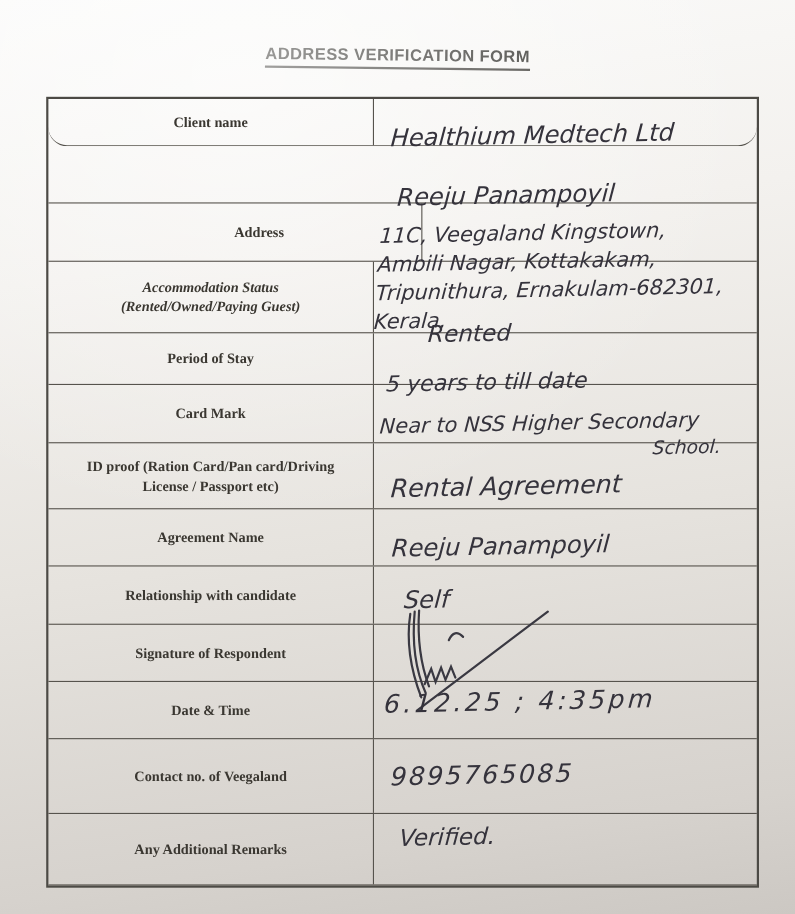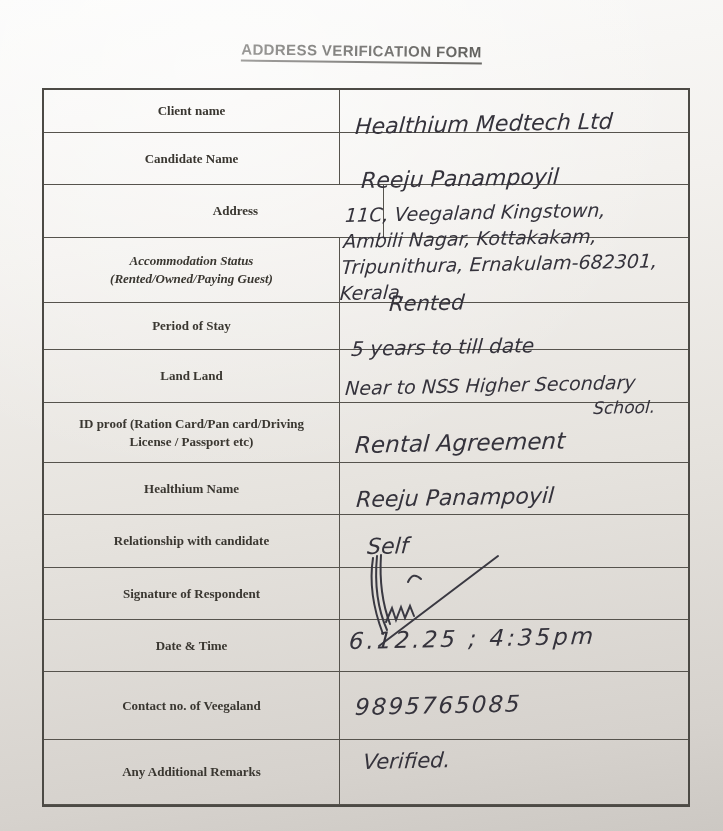--- a/index.html
+++ b/index.html
@@ -44,21 +44,21 @@
     border-right:1px solid #56534d;
     display:flex;align-items:center;justify-content:center;
     text-align:center;
     font-family:"Liberation Serif",serif;
     font-weight:700;font-size:13px;line-height:1.35;
     color:#3a3731;
     padding:2px 10px;
   }
   .label-cell span{display:block;}
   .value-cell{flex:1;}
-  .r1{height:43px;}  .r2{height:52px;}  .r3{height:53px;padding-left:44px;}
+  .r1{height:43px;border-radius:17px;}  .r2{height:52px;}  .r3{height:53px;padding-left:44px;}
   .r4{height:65px;font-style:italic;}  .r5{height:47px;}  .r6{height:53px;}
   .r7{height:60px;}  .r8{height:52px;}  .r9{height:53px;}
   .r10{height:52px;} .r11{height:52px;} .r12{height:68px;}
   .r13{height:65px;}
   
   .hw-layer{
     position:absolute;left:298px;top:0;width:350px;height:100%;
     pointer-events:none;z-index:2;
   }
   .hw{
@@ -98,23 +98,20 @@
   <div class="form-table">
 
     <div class="row r1">
       <div class="label-cell">
         <span>Client name</span>
       </div>
       <div class="value-cell"></div>
     </div>
 
     <div class="row r2">
-      <div class="label-cell">
-        <span>Candidate Name</span>
-      </div>
       <div class="value-cell"></div>
     </div>
 
     <div class="row r3">
       <div class="label-cell">
         <span>Address</span>
       </div>
       <div class="value-cell"></div>
     </div>
 
@@ -130,38 +127,38 @@
 
     <div class="row r5">
       <div class="label-cell">
         <span>Period of Stay</span>
       </div>
       <div class="value-cell"></div>
     </div>
 
     <div class="row r6">
       <div class="label-cell">
-        <span>Land Land</span>
+        <span>Card Mark</span>
       </div>
       <div class="value-cell"></div>
     </div>
 
     <div class="row r7">
       <div class="label-cell">
         <span>
           <span style="display:block">ID proof (Ration Card/Pan card/Driving</span>
           <span style="display:block">License / Passport etc)</span>
         </span>
       </div>
       <div class="value-cell"></div>
     </div>
 
     <div class="row r8">
       <div class="label-cell">
-        <span>Healthium Name</span>
+        <span>Agreement Name</span>
       </div>
       <div class="value-cell"></div>
     </div>
 
     <div class="row r9">
       <div class="label-cell">
         <span>Relationship with candidate</span>
       </div>
       <div class="value-cell"></div>
     </div>

